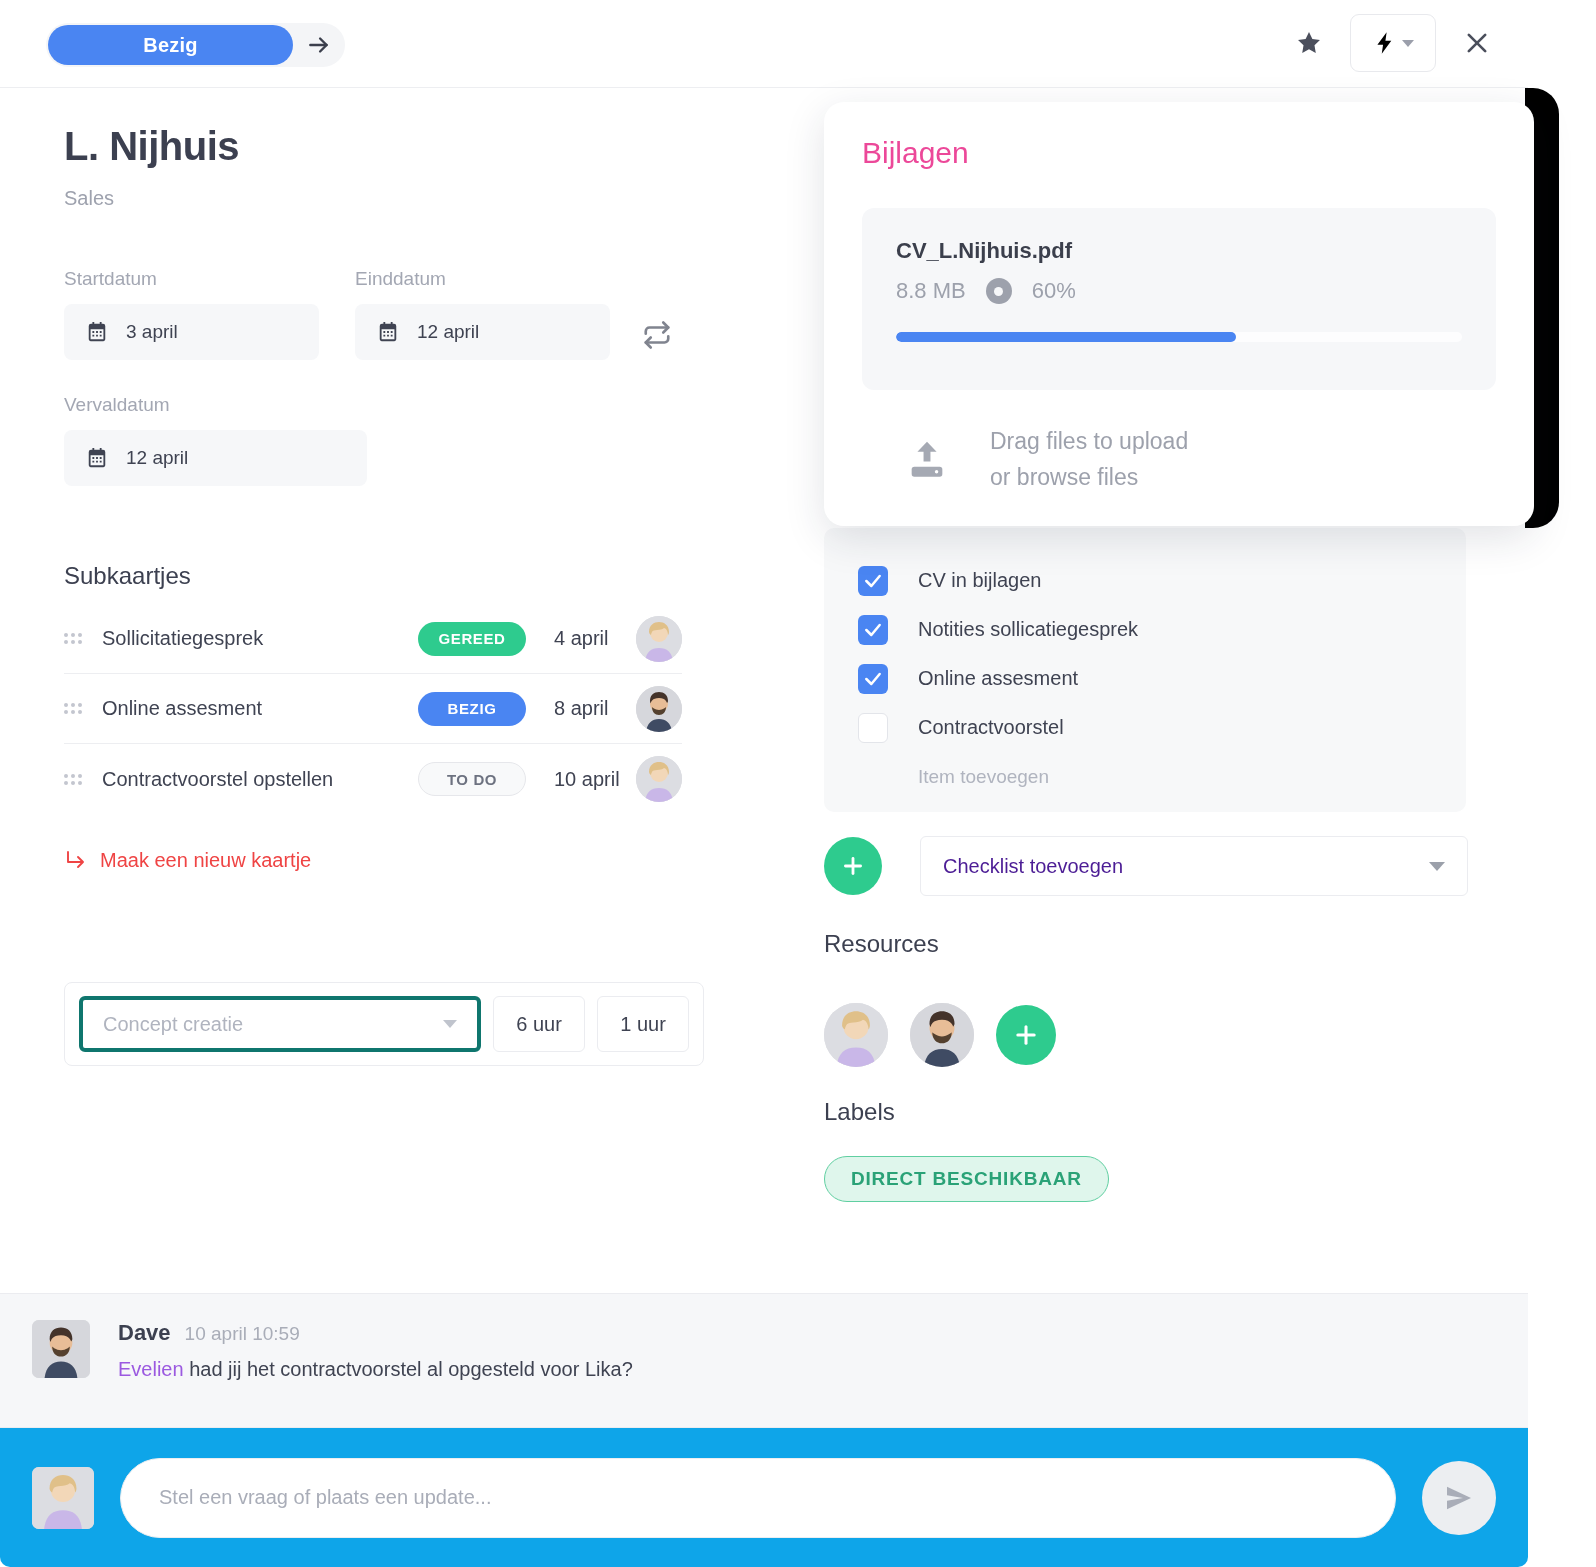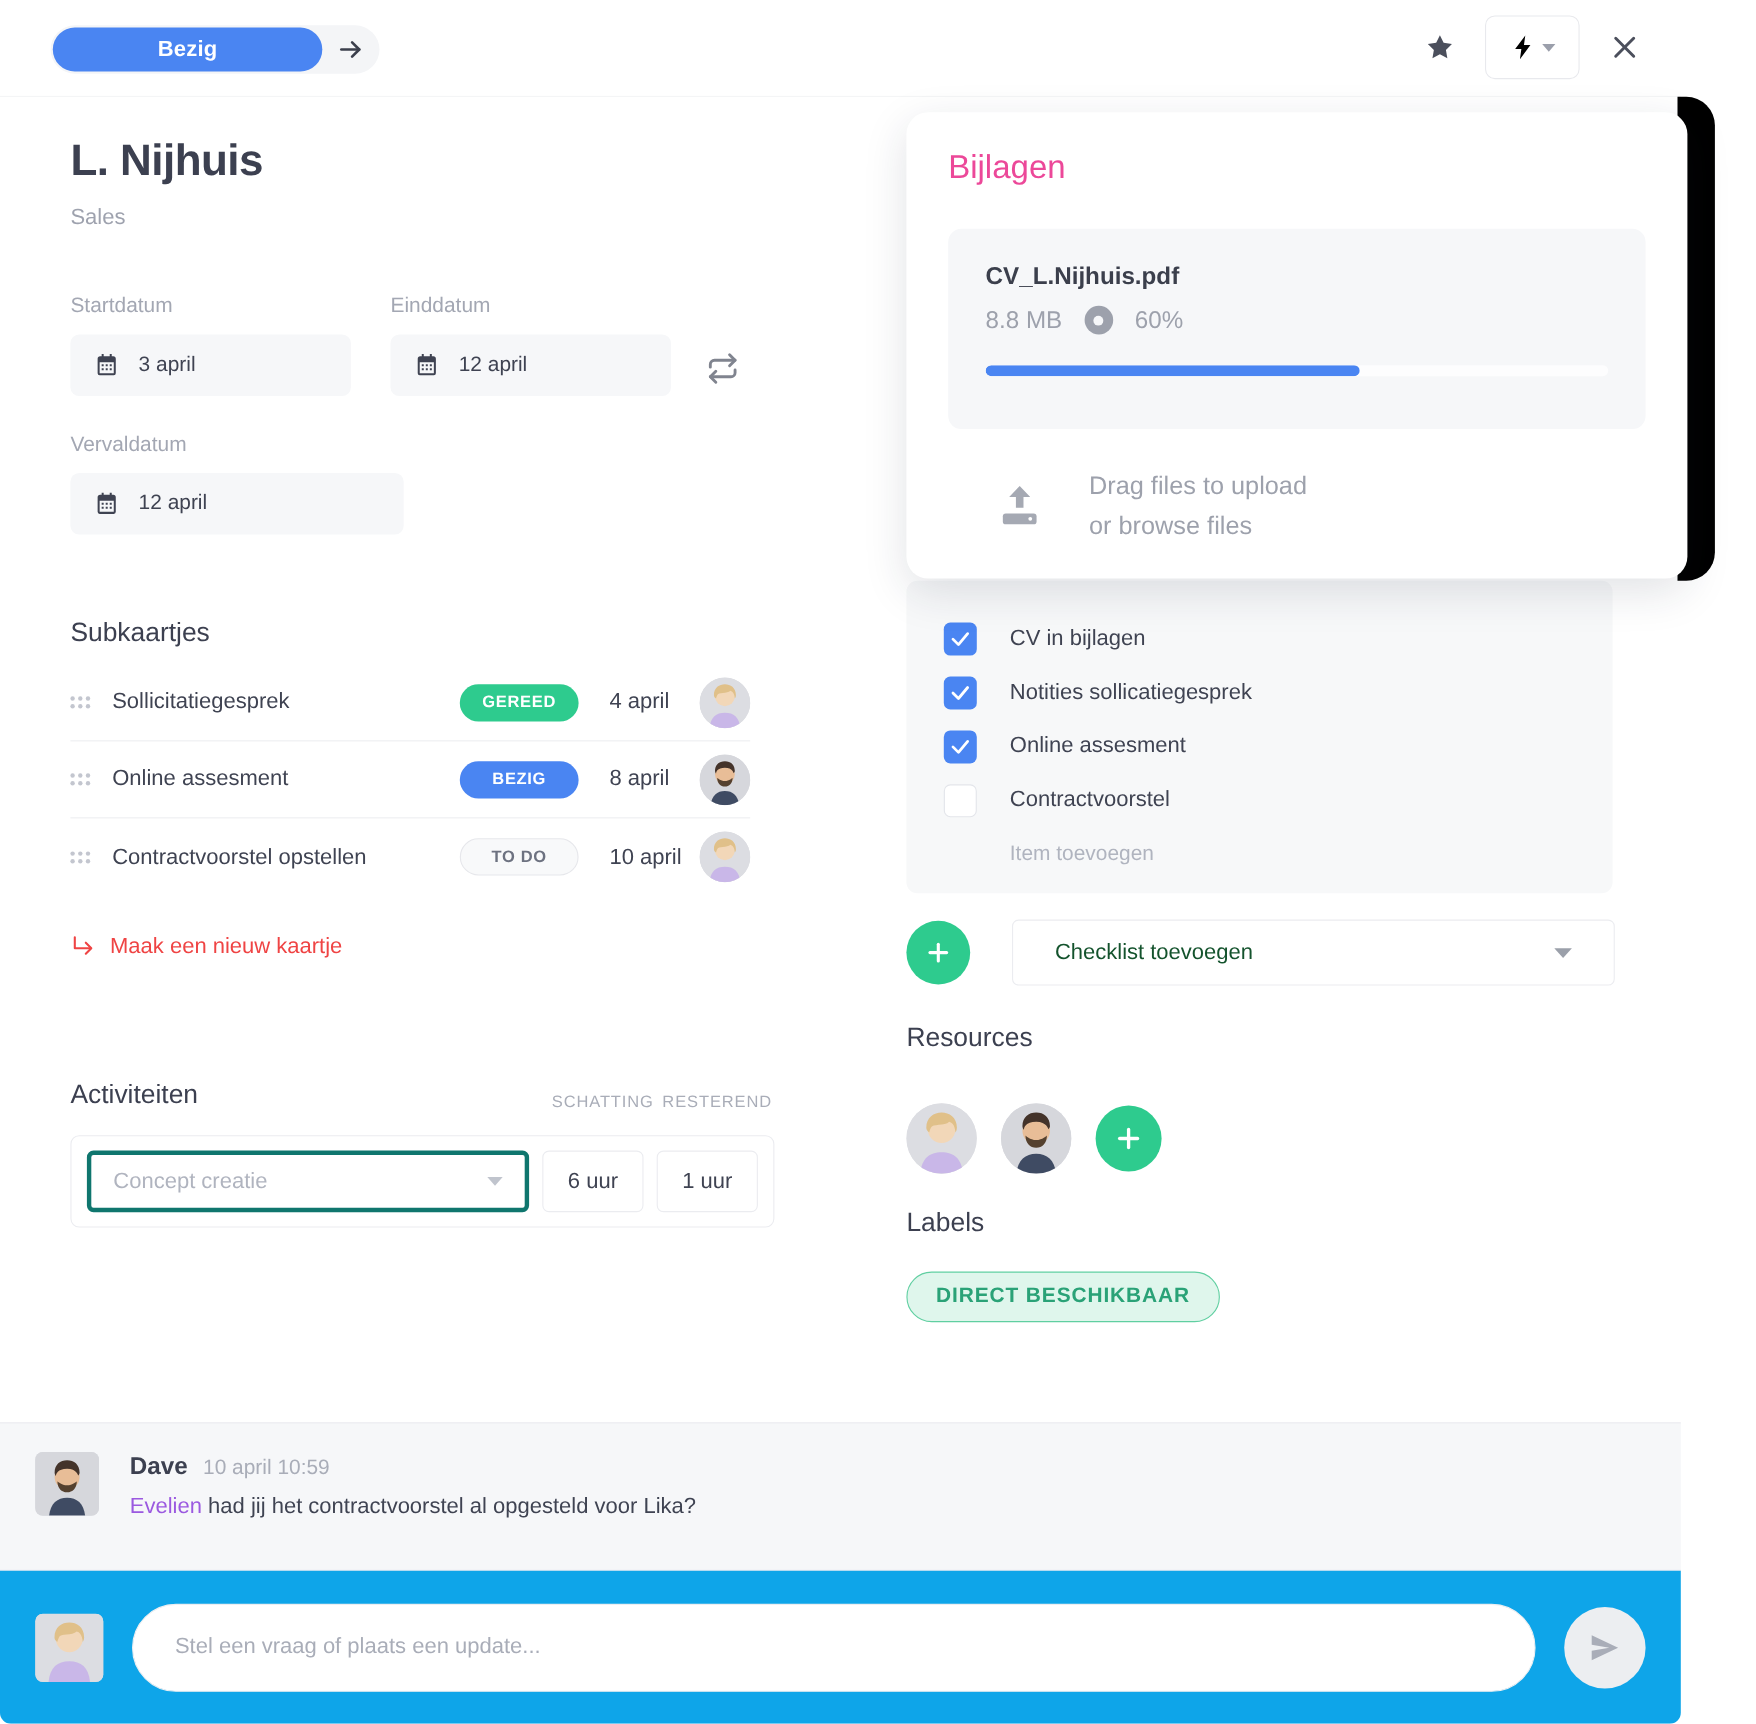--- a/index.html
+++ b/index.html
@@ -224,22 +224,22 @@
   .fab {
     width: 58px; height: 58px; border-radius: 50%;
     background: #2ecb8e; color: #fff;
     display: flex; align-items: center; justify-content: center;
     font-size: 32px; line-height: 1; cursor: pointer; flex: none;
   }
   .checklist-select {
     width: 548px; height: 60px;
     border: 1px solid #ebecf0; border-radius: 6px;
     background: #fff;
-    display: flex; align-items: center; padding: 0 38px;
-    color: #14532d; font-size: 20px; cursor: pointer;
+    display: flex; align-items: center; padding: 0 22px;
+    color: #4c1d95; font-size: 20px; cursor: pointer;
   }
   .checklist-select .sel-caret {
     margin-left: auto;
     width: 0; height: 0;
     border-left: 8px solid transparent;
     border-right: 8px solid transparent;
     border-top: 9px solid #9ba0aa;
   }
 
   .resources-title { position: absolute; left: 0; top: 842px; }
@@ -515,25 +515,20 @@
 
     <div class="new-card">
       <svg width="24" height="24" viewBox="0 0 24 24" fill="none" stroke="currentColor" stroke-width="1.9" stroke-linecap="round" stroke-linejoin="round">
         <path d="M4 4v10h14"></path>
           <polyline points="14 9 19 14 14 19"></polyline>
       </svg>
       <span>Maak een nieuw kaartje</span>
     </div>
 
     <div class="activities">
-      <div class="act-head">
-        <span class="section-title">Activiteiten</span>
-        <span class="act-col-label">SCHATTING</span>
-        <span class="act-col-label">RESTEREND</span>
-      </div>
       <div class="act-box">
         <div class="act-select">
           <span>Concept creatie</span>
           <span class="sel-caret"></span>
         </div>
         <div class="act-val">6 uur</div>
         <div class="act-val">1 uur</div>
       </div>
     </div>
   </div>

